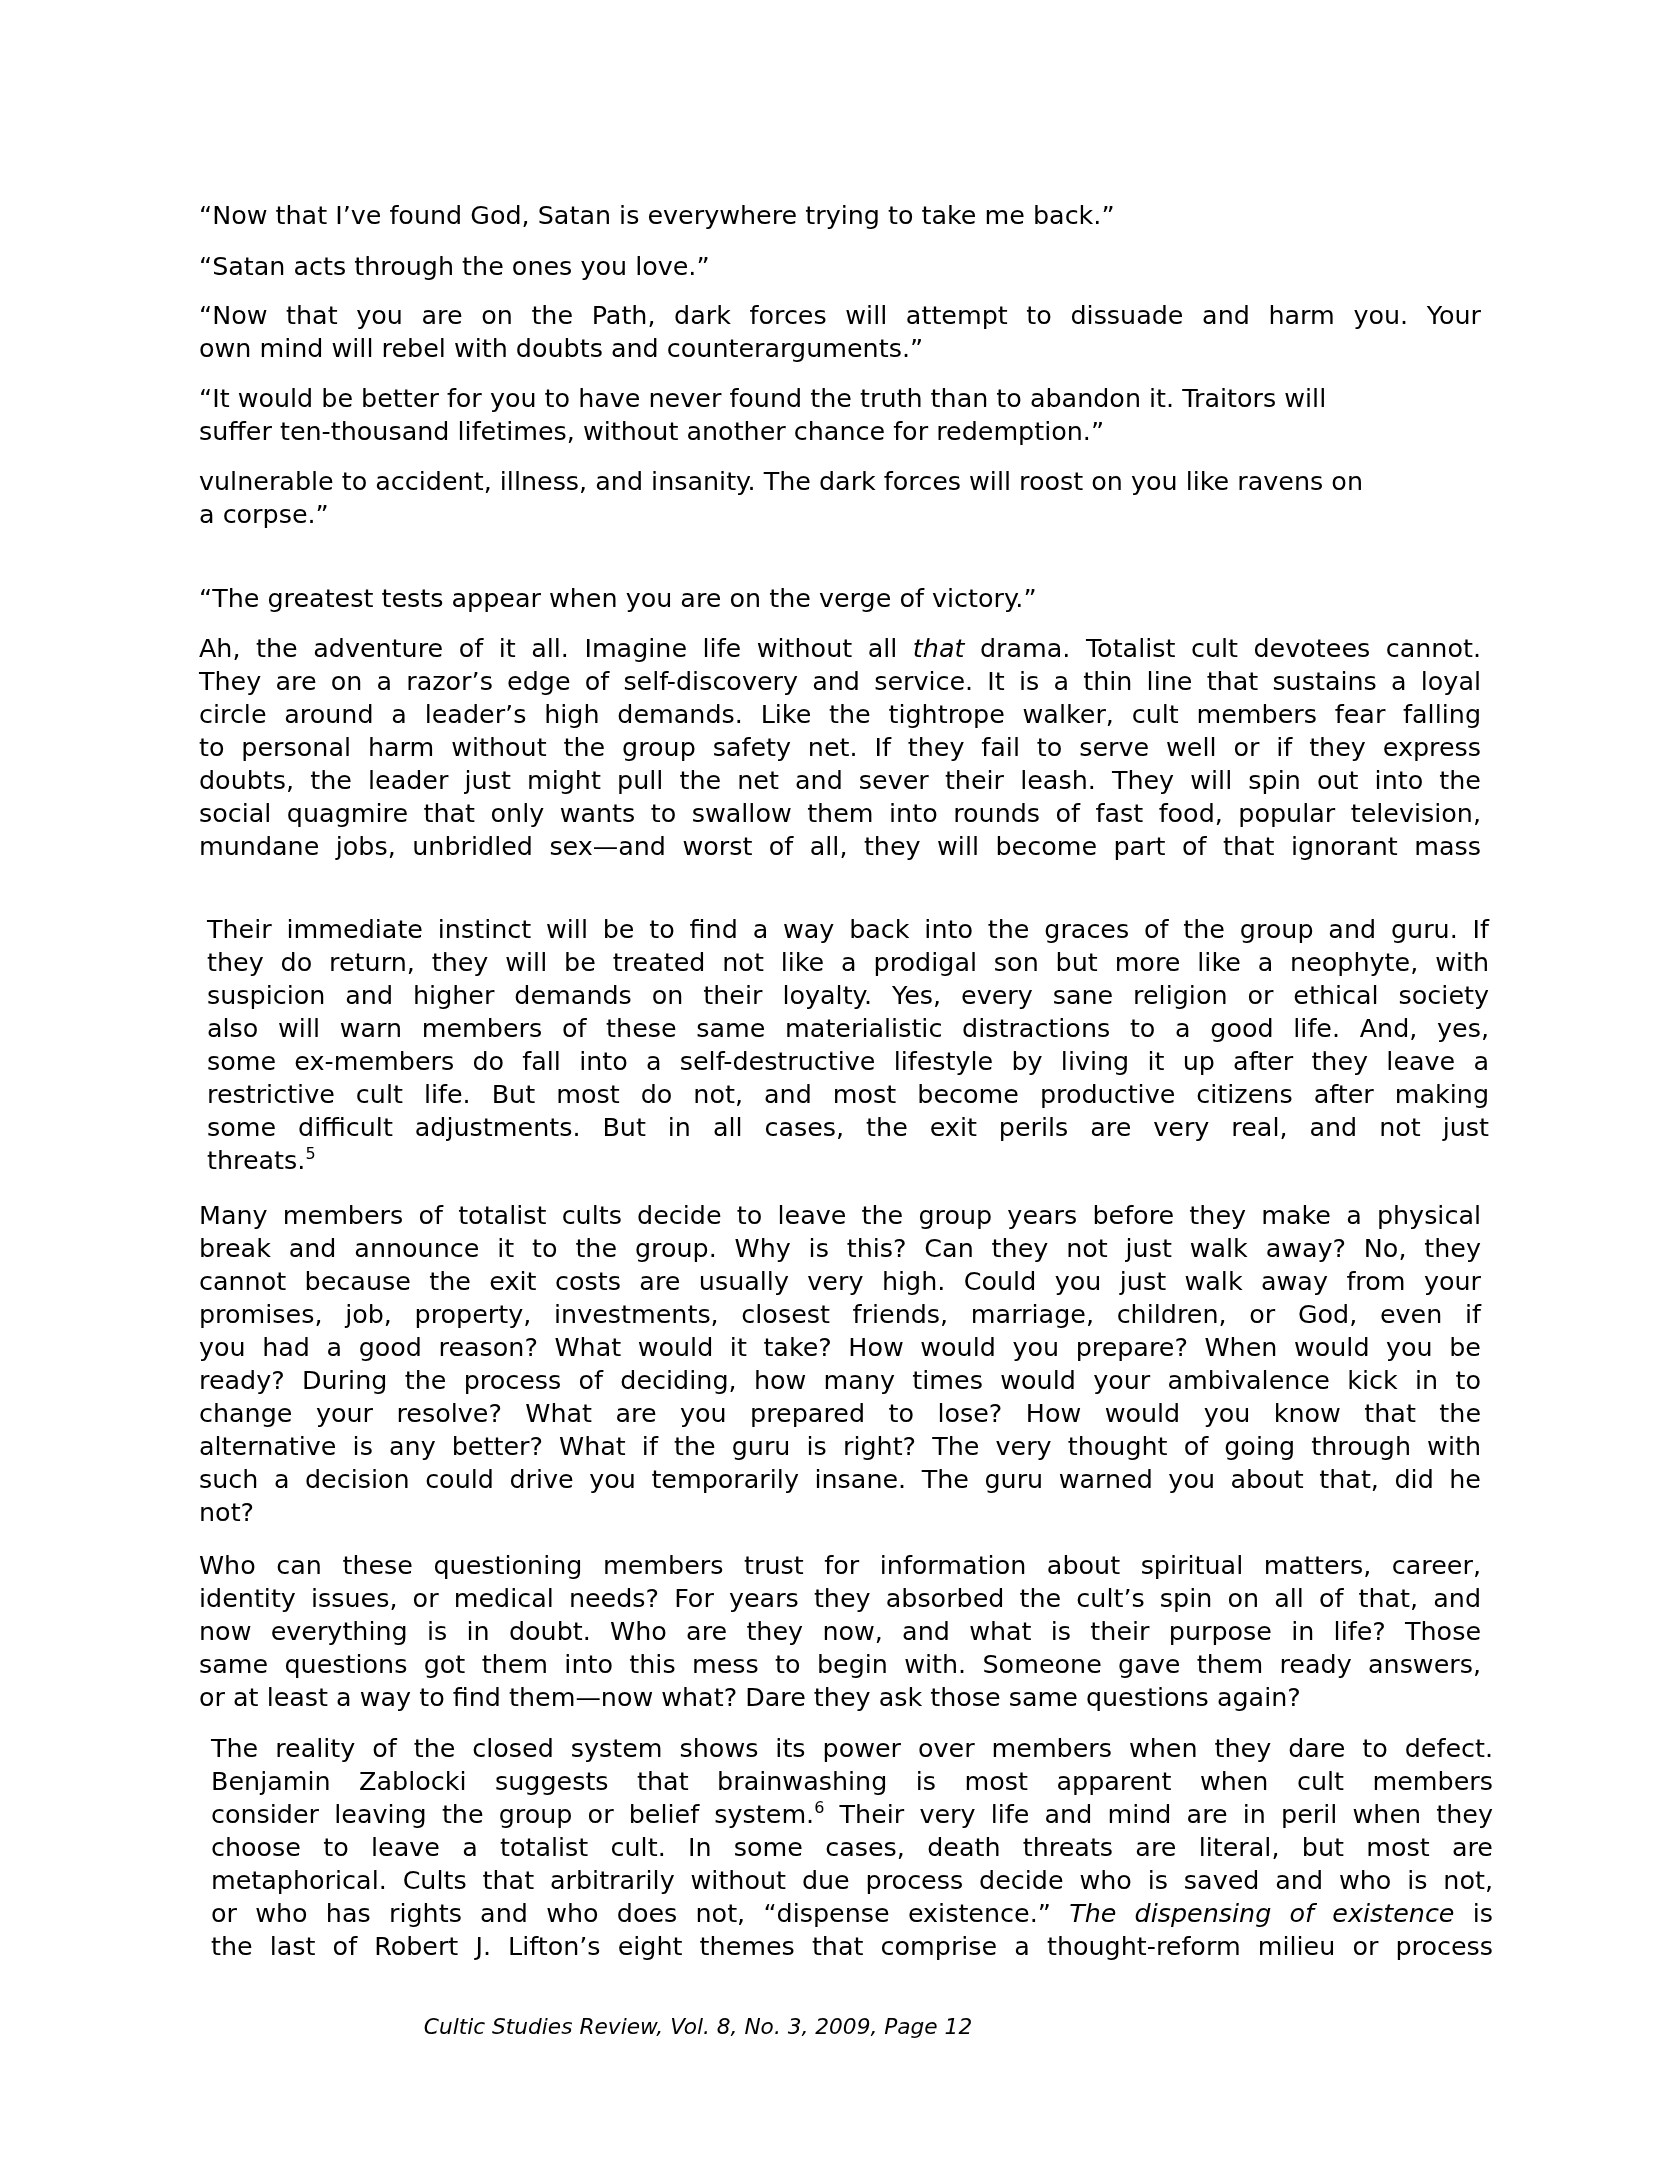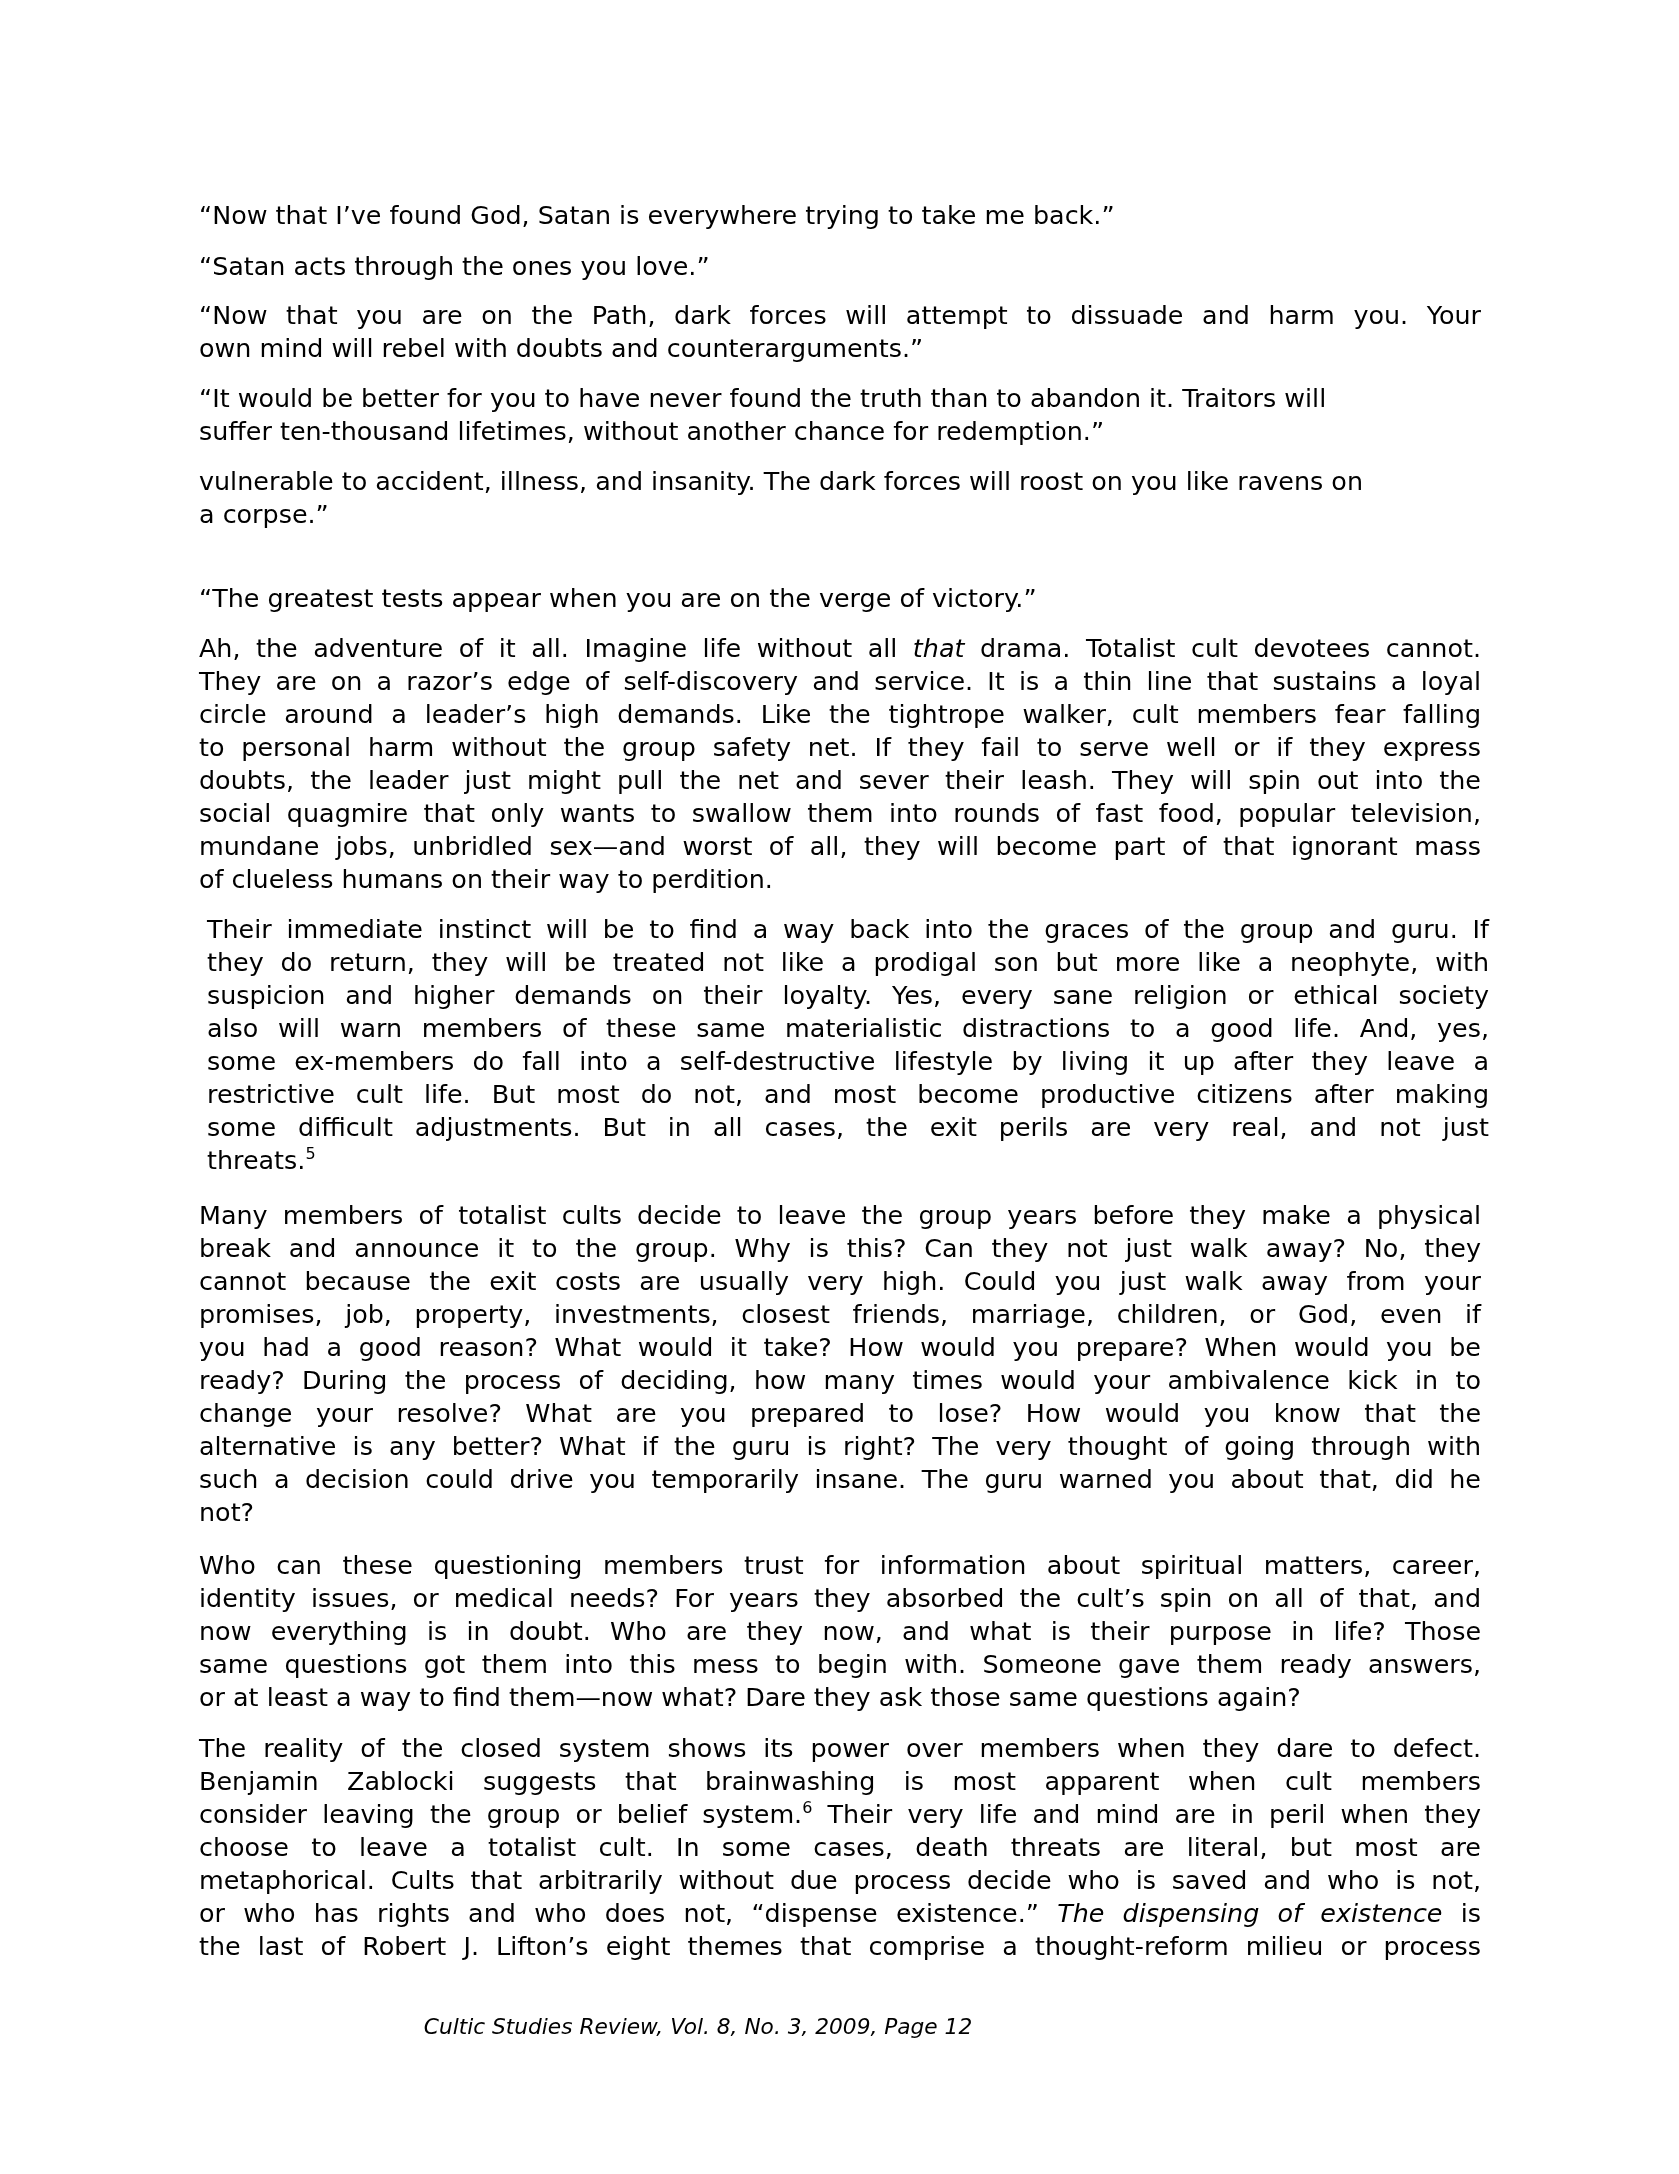--- a/index.html
+++ b/index.html
@@ -92,21 +92,20 @@
         <span class="line last"><span>“The greatest tests appear when you are on the verge of victory.”</span></span>
       </div>
       <div class="para" style="top: 632px;">
         <span class="line"><span>Ah, the adventure of it all. Imagine life without all </span><em>that</em><span> drama. Totalist cult devotees cannot.</span></span>
         <span class="line"><span>They are on a razor’s edge of self-discovery and service. It is a thin line that sustains a loyal</span></span>
         <span class="line"><span>circle around a leader’s high demands. Like the tightrope walker, cult members fear falling</span></span>
         <span class="line"><span>to personal harm without the group safety net. If they fail to serve well or if they express</span></span>
         <span class="line"><span>doubts, the leader just might pull the net and sever their leash. They will spin out into the</span></span>
         <span class="line"><span>social quagmire that only wants to swallow them into rounds of fast food, popular television,</span></span>
         <span class="line"><span>mundane jobs, unbridled sex—and worst of all, they will become part of that ignorant mass</span></span>
-        <span class="line last"><span>of clueless humans on their way to perdition.</span></span>
       </div>
       <div class="para" style="top: 913px; margin-left: 8px;">
         <span class="line"><span>Their immediate instinct will be to find a way back into the graces of the group and guru. If</span></span>
         <span class="line"><span>they do return, they will be treated not like a prodigal son but more like a neophyte, with</span></span>
         <span class="line"><span>suspicion and higher demands on their loyalty. Yes, every sane religion or ethical society</span></span>
         <span class="line"><span>also will warn members of these same materialistic distractions to a good life. And, yes,</span></span>
         <span class="line"><span>some ex-members do fall into a self-destructive lifestyle by living it up after they leave a</span></span>
         <span class="line"><span>restrictive cult life. But most do not, and most become productive citizens after making</span></span>
         <span class="line"><span>some difficult adjustments. But in all cases, the exit perils are very real, and not just</span></span>
         <span class="line last"><span>threats.</span><sup>5</sup></span>
@@ -123,21 +122,21 @@
         <span class="line"><span>such a decision could drive you temporarily insane. The guru warned you about that, did he</span></span>
         <span class="line last"><span>not?</span></span>
       </div>
       <div class="para" style="top: 1549px;">
         <span class="line"><span>Who can these questioning members trust for information about spiritual matters, career,</span></span>
         <span class="line"><span>identity issues, or medical needs? For years they absorbed the cult’s spin on all of that, and</span></span>
         <span class="line"><span>now everything is in doubt. Who are they now, and what is their purpose in life? Those</span></span>
         <span class="line"><span>same questions got them into this mess to begin with. Someone gave them ready answers,</span></span>
         <span class="line last"><span>or at least a way to find them—now what? Dare they ask those same questions again?</span></span>
       </div>
-      <div class="para" style="top: 1732px;">
+      <div class="para" style="top: 1732px; margin-left: 12px;">
         <span class="line"><span>The reality of the closed system shows its power over members when they dare to defect.</span></span>
         <span class="line"><span>Benjamin Zablocki suggests that brainwashing is most apparent when cult members</span></span>
         <span class="line"><span>consider leaving the group or belief system.</span><sup>6</sup><span> Their very life and mind are in peril when they</span></span>
         <span class="line"><span>choose to leave a totalist cult. In some cases, death threats are literal, but most are</span></span>
         <span class="line"><span>metaphorical. Cults that arbitrarily without due process decide who is saved and who is not,</span></span>
         <span class="line"><span>or who has rights and who does not, “dispense existence.” </span><em>The dispensing of existence</em><span> is</span></span>
         <span class="line"><span>the last of Robert J. Lifton’s eight themes that comprise a thought-reform milieu or process</span></span>
       </div>
     </div>
   <div id="footer">Cultic Studies Review, Vol. 8, No. 3, 2009, Page 12</div>

